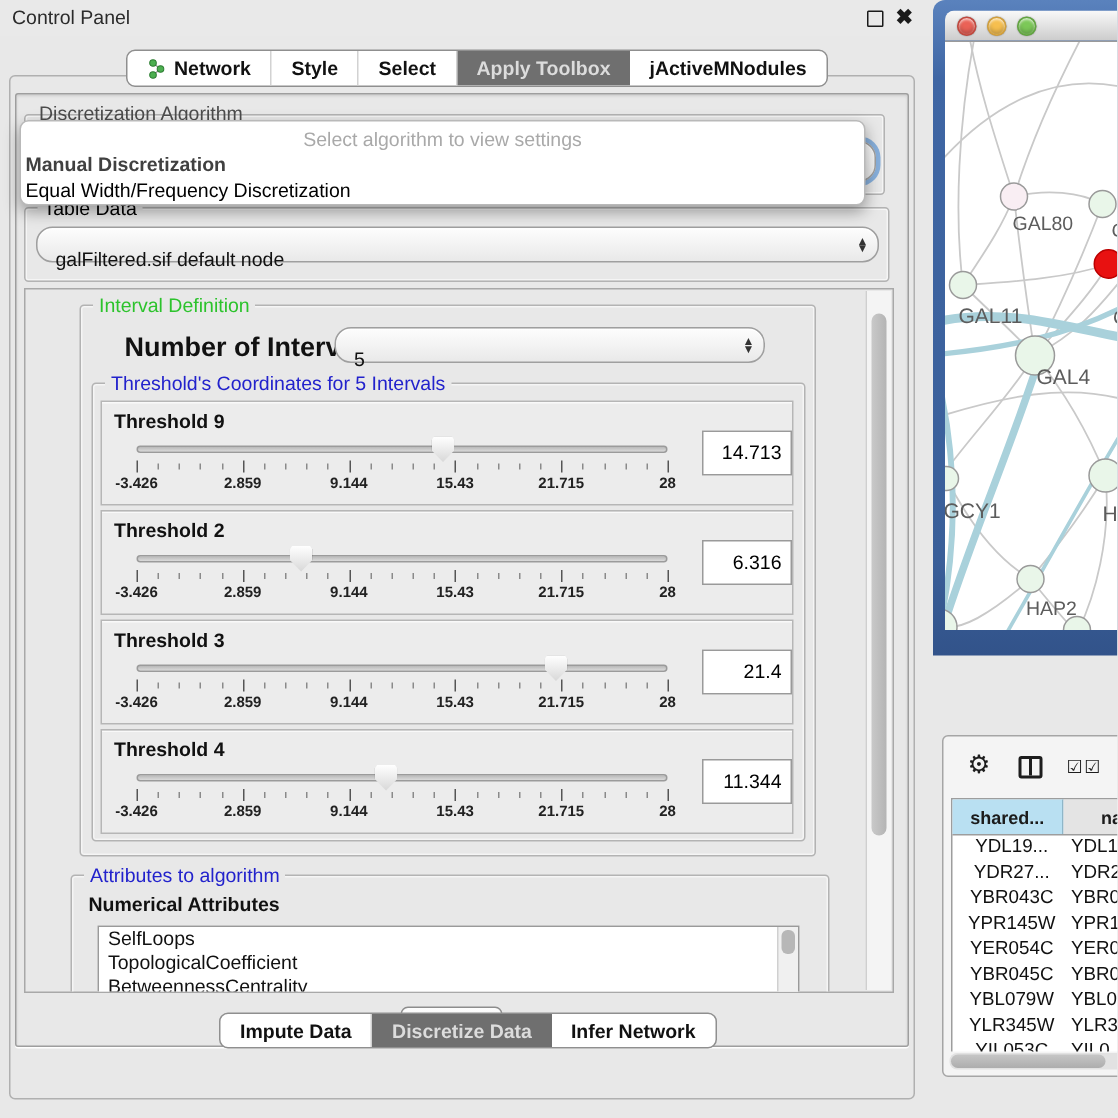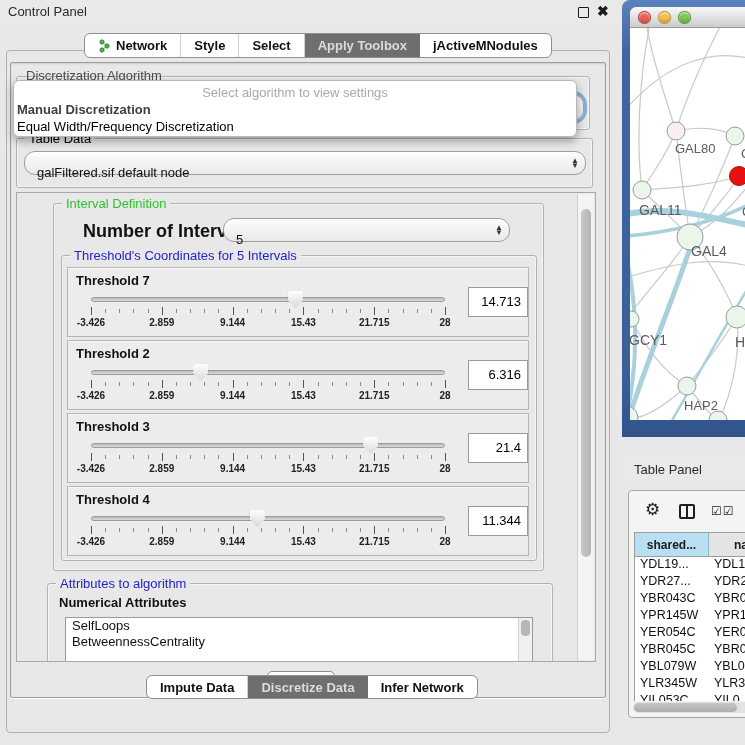--- a/index.html
+++ b/index.html
@@ -104,21 +104,21 @@
   .checks { position:absolute; left:82px; top:9px; font-size:12px; color:#1d1d1d; letter-spacing:1px; }
 
   #tp-table { position:absolute; left:5px; top:41px; width:140px; background:#fff; border:1px solid #9d9d9d; border-bottom:none; }
   .tp-hrow { display:flex; height:24px; border-bottom:1px solid #9d9d9d; font-size:12px; }
   .tp-hcell { display:flex; align-items:center; justify-content:center; color:#1b1b1b;font-weight:bold; }
   .tp-hcell.c1 { width:74px; background:#b9e0f2; border-right:1px solid #8fb6c8; }
   .tp-hcell.c2 { flex:1; background:#e4e4e4; }
   .tp-rows { height:144px; overflow:hidden; }
   .tp-row { display:flex; height:17px; font-size:12.5px; color:#111; }
   .tp-cell { overflow:hidden; white-space:nowrap; }
-  .tp-cell.c1 { width:74px; padding-left:5px; }
+  .tp-cell.c1 { width:74px; padding-left:5px;text-align:center; }
   .tp-cell.c2 { flex:1; padding-left:5px; }
   #tp-hscroll { position:absolute; left:4px; top:211px; width:122px; height:11px; background:#e2e2e2; border-radius:5px; }
   #tp-hthumb { position:absolute; left:1px; top:1px; width:103px; height:9px; background:linear-gradient(#c6c6c6,#adadad); border-radius:5px; }
 
   .net-label { font-size:13px; fill:#5c5c5c; font-family:"Liberation Sans",sans-serif; }
   svg text { user-select:none; }
 </style>
 </head>
 <body>
 
@@ -199,21 +199,21 @@
           <span>▲</span>
           <span>▼</span>
         </div>
     </div>
 
     <div class="abs group" style="left:44px; top:62px; width:476px; height:306px;">
       <span class="legend" style="color:#2222cc;">Threshold's Coordinates for 5 Intervals</span>
     </div>
 
     <div class="thr-panel" style="top:74px;">
-      <div class="thr-label">Threshold 7</div>
+      <div class="thr-label">Threshold 9</div>
       <div class="slider-zone">
         <div class="track"></div>
         <div class="thumb" style="left: 57.72%;"></div>
         <div class="scale">
             <span class="tick major" style="left: 0%;"></span>
             <span class="tick" style="left: 4%;"></span>
             <span class="tick" style="left: 8%;"></span>
             <span class="tick" style="left: 12%;"></span>
             <span class="tick" style="left: 16%;"></span>
             <span class="tick major" style="left: 20%;"></span>
@@ -385,20 +385,21 @@
       <div class="thr-field">11.344</div>
     </div>
 
     <div class="abs group" style="left:30px; top:390px; width:506px; height:90px;">
       <span class="legend" style="color:#2222cc;">Attributes to algorithm</span>
     </div>
     <div class="abs" style="left:42px; top:402px; font-size:13px; font-weight:bold; color:#111;">Numerical Attributes</div>
     <div id="attr-list">
       <div>
           <div class="attr-item">SelfLoops</div>
+          <div class="attr-item">TopologicalCoefficient</div>
           <div class="attr-item">BetweennessCentrality</div>
         </div>
       <div id="attr-scroll">
           <div id="attr-thumb"></div>
         </div>
     </div>
 
     <div class="vscroll" style="right:1px;">
       <div class="vthumb" style="top:15px; height:348px;"></div>
     </div>
@@ -478,23 +479,20 @@
         <text class="net-label" x="112" y="188">C</text>
         <text class="net-label" x="9" y="187" style="font-size:14px">GAL11</text>
         <text class="net-label" x="61" y="228" style="font-size:14px">GAL4</text>
         <text class="net-label" x="-1" y="317" style="font-size:14px">GCY1</text>
         <text class="net-label" x="105" y="319" style="font-size:14px">H</text>
         <text class="net-label" x="54" y="382">HAP2</text>
       </g>
     </svg>
   </div>
 
-  <div class="abs" id="tp-header">
-    <div id="tp-title">Table Panel</div>
-  </div>
 
   <div class="abs" id="tp-box">
     <div id="tp-toolbar">
       <div class="gear">⚙</div>
       <div class="colicon"></div>
       <div class="checks">☑☑</div>
     </div>
     <div id="tp-table">
       <div class="tp-hrow">
         <div class="tp-hcell c1">shared...</div>

